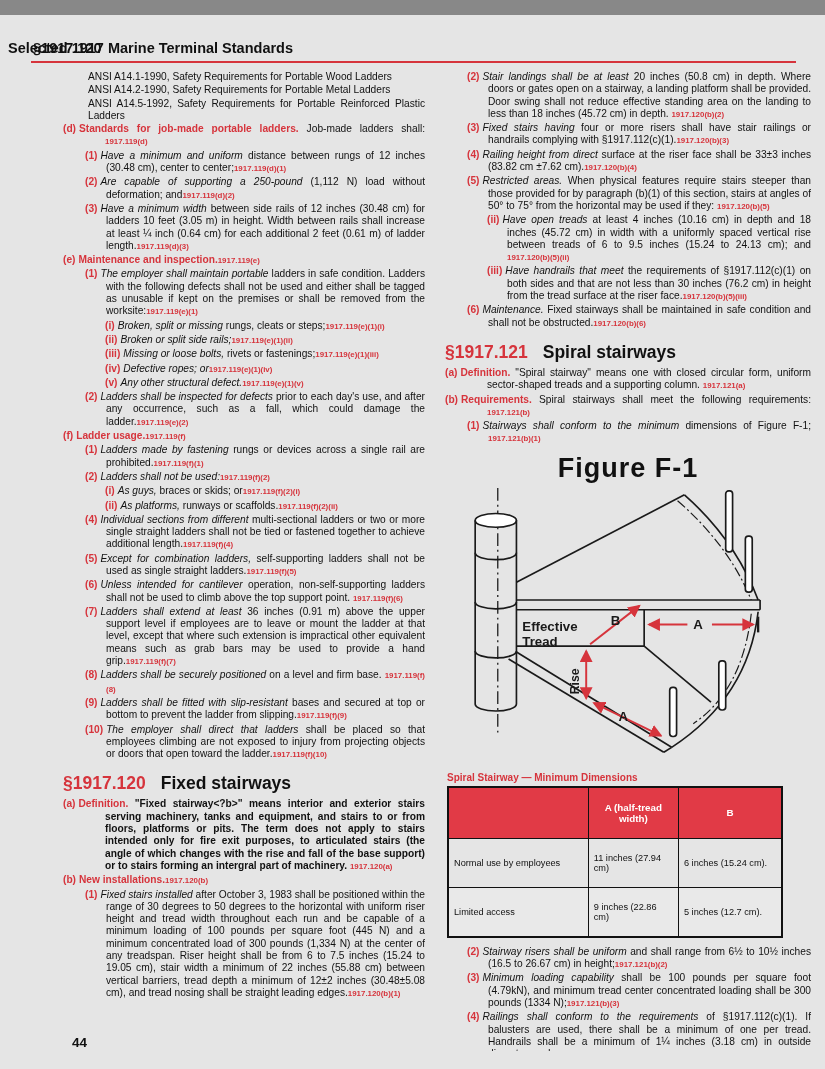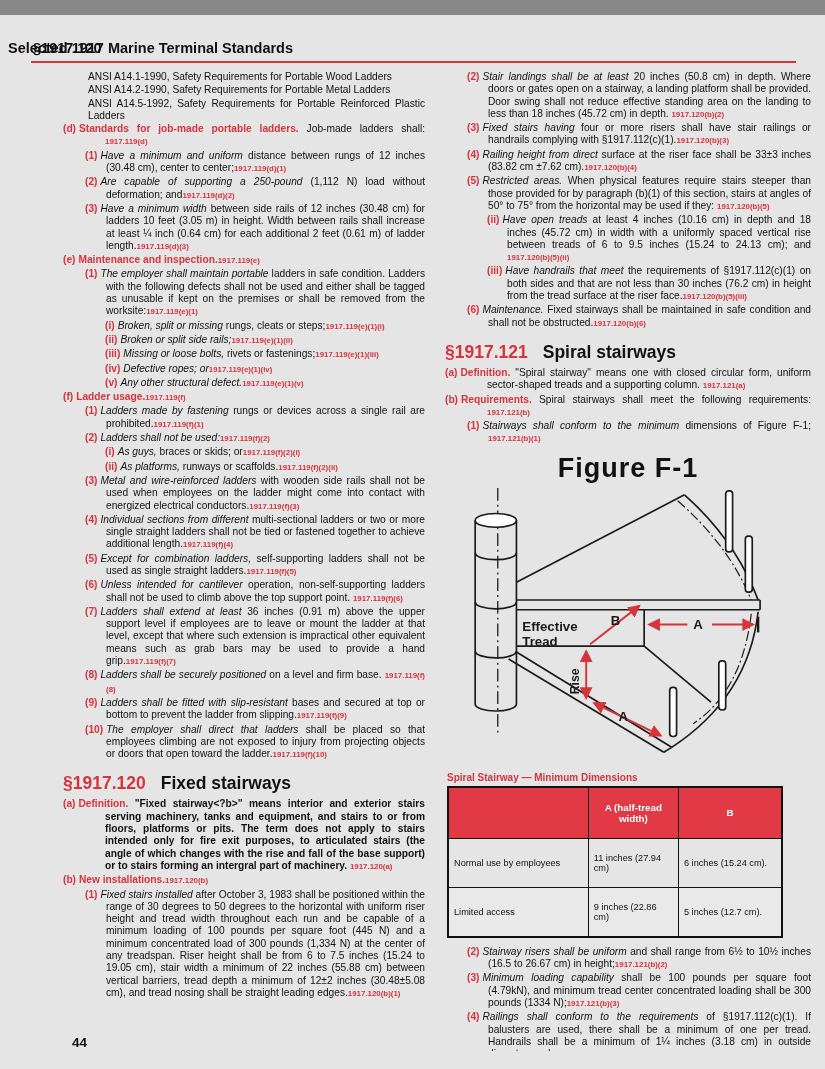--- a/index.html
+++ b/index.html
@@ -58,26 +58,26 @@
         <div class="para lvl1"><span class="plabel">(1)</span><span class="seg-i">Have a minimum and uniform</span><span class=""> distance between rungs of 12 inches (30.48 cm), center to center;</span><span class="seg-ref">1917.119(d)(1)</span></div>
         <div class="para lvl1"><span class="plabel">(2)</span><span class="seg-i">Are capable of supporting a 250-pound</span><span class=""> (1,112 N) load without deformation; and</span><span class="seg-ref">1917.119(d)(2)</span></div>
         <div class="para lvl1"><span class="plabel">(3)</span><span class="seg-i">Have a minimum width</span><span class=""> between side rails of 12 inches (30.48 cm) for ladders 10 feet (3.05 m) in height. Width between rails shall increase at least ¼ inch (0.64 cm) for each additional 2 feet (0.61 m) of ladder length.</span><span class="seg-ref">1917.119(d)(3)</span></div>
         <div class="para lvl0"><span class="plabel">(e)</span><span class="seg-r">Maintenance and inspection.</span><span class="seg-ref">1917.119(e)</span></div>
         <div class="para lvl1"><span class="plabel">(1)</span><span class="seg-i">The employer shall maintain portable</span><span class=""> ladders in safe condition. Ladders with the following defects shall not be used and either shall be tagged as unusable if kept on the premises or shall be removed from the worksite:</span><span class="seg-ref">1917.119(e)(1)</span></div>
         <div class="para lvl2"><span class="plabel">(i)</span><span class="seg-i">Broken, split or missing</span><span class=""> rungs, cleats or steps;</span><span class="seg-ref">1917.119(e)(1)(i)</span></div>
         <div class="para lvl2"><span class="plabel">(ii)</span><span class="seg-i">Broken or split side rails;</span><span class="seg-ref">1917.119(e)(1)(ii)</span></div>
         <div class="para lvl2"><span class="plabel">(iii)</span><span class="seg-i">Missing or loose bolts,</span><span class=""> rivets or fastenings;</span><span class="seg-ref">1917.119(e)(1)(iii)</span></div>
         <div class="para lvl2"><span class="plabel">(iv)</span><span class="seg-i">Defective ropes; or</span><span class="seg-ref">1917.119(e)(1)(iv)</span></div>
         <div class="para lvl2"><span class="plabel">(v)</span><span class="seg-i">Any other structural defect.</span><span class="seg-ref">1917.119(e)(1)(v)</span></div>
+        <div class="para lvl1"><span class="plabel">(2)</span><span class="seg-i">Ladders shall be inspected for defects</span><span class=""> prior to each day's use, and after any occurrence, such as a fall, which could damage the ladder.</span><span class="seg-ref">1917.119(e)(2)</span></div>
         <div class="para lvl0"><span class="plabel">(f)</span><span class="seg-r">Ladder usage.</span><span class="seg-ref">1917.119(f)</span></div>
         <div class="para lvl1"><span class="plabel">(1)</span><span class="seg-i">Ladders made by fastening</span><span class=""> rungs or devices across a single rail are prohibited.</span><span class="seg-ref">1917.119(f)(1)</span></div>
         <div class="para lvl1"><span class="plabel">(2)</span><span class="seg-i">Ladders shall not be used:</span><span class="seg-ref">1917.119(f)(2)</span></div>
         <div class="para lvl2"><span class="plabel">(i)</span><span class="seg-i">As guys,</span><span class=""> braces or skids; or</span><span class="seg-ref">1917.119(f)(2)(i)</span></div>
         <div class="para lvl2"><span class="plabel">(ii)</span><span class="seg-i">As platforms,</span><span class=""> runways or scaffolds.</span><span class="seg-ref">1917.119(f)(2)(ii)</span></div>
-        <div class="para lvl1"><span class="plabel">(3)</span><span class="seg-i">Metal and wire-reinforced ladders</span><span class=""> with wooden side rails shall not be used when employees on the ladder might come into contact with energized electrical conductors.</span><span class="seg-ref">1917.119(f)(3)</span></div>
         <div class="para lvl1"><span class="plabel">(4)</span><span class="seg-i">Individual sections from different</span><span class=""> multi-sectional ladders or two or more single straight ladders shall not be tied or fastened together to achieve additional length.</span><span class="seg-ref">1917.119(f)(4)</span></div>
         <div class="para lvl1"><span class="plabel">(5)</span><span class="seg-i">Except for combination ladders,</span><span class=""> self-supporting ladders shall not be used as single straight ladders.</span><span class="seg-ref">1917.119(f)(5)</span></div>
         <div class="para lvl1"><span class="plabel">(6)</span><span class="seg-i">Unless intended for cantilever</span><span class=""> operation, non-self-supporting ladders shall not be used to climb above the top support point. </span><span class="seg-ref">1917.119(f)(6)</span></div>
         <div class="para lvl1"><span class="plabel">(7)</span><span class="seg-i">Ladders shall extend at least</span><span class=""> 36 inches (0.91 m) above the upper support level if employees are to leave or mount the ladder at that level, except that where such extension is impractical other equivalent means such as grab bars may be used to provide a hand grip.</span><span class="seg-ref">1917.119(f)(7)</span></div>
         <div class="para lvl1"><span class="plabel">(8)</span><span class="seg-i">Ladders shall be securely positioned</span><span class=""> on a level and firm base. </span><span class="seg-ref">1917.119(f)(8)</span></div>
         <div class="para lvl1"><span class="plabel">(9)</span><span class="seg-i">Ladders shall be fitted with slip-resistant</span><span class=""> bases and secured at top or bottom to prevent the ladder from slipping.</span><span class="seg-ref">1917.119(f)(9)</span></div>
         <div class="para lvl1"><span class="plabel">(10)</span><span class="seg-i">The employer shall direct that ladders</span><span class=""> shall be placed so that employees climbing are not exposed to injury from projecting objects or doors that open toward the ladder.</span><span class="seg-ref">1917.119(f)(10)</span></div>
         <div class="sec-heading"><span class="sec-num">§1917.120</span><span class="sec-title">Fixed stairways</span></div>
         <div class="para lvl0"><span class="plabel">(a)</span><span class="seg-r">Definition.</span><span class="seg-b"> "Fixed stairway&lt;?b&gt;" means interior and exterior stairs serving machinery, tanks and equipment, and stairs to or from floors, platforms or pits. The term does not apply to stairs intended only for fire exit purposes, to articulated stairs (the angle of which changes with the rise and fall of the base support) or to stairs forming an intergral part of machinery. </span><span class="seg-ref">1917.120(a)</span></div>
         <div class="para lvl0"><span class="plabel">(b)</span><span class="seg-r">New installations.</span><span class="seg-ref">1917.120(b)</span></div>

